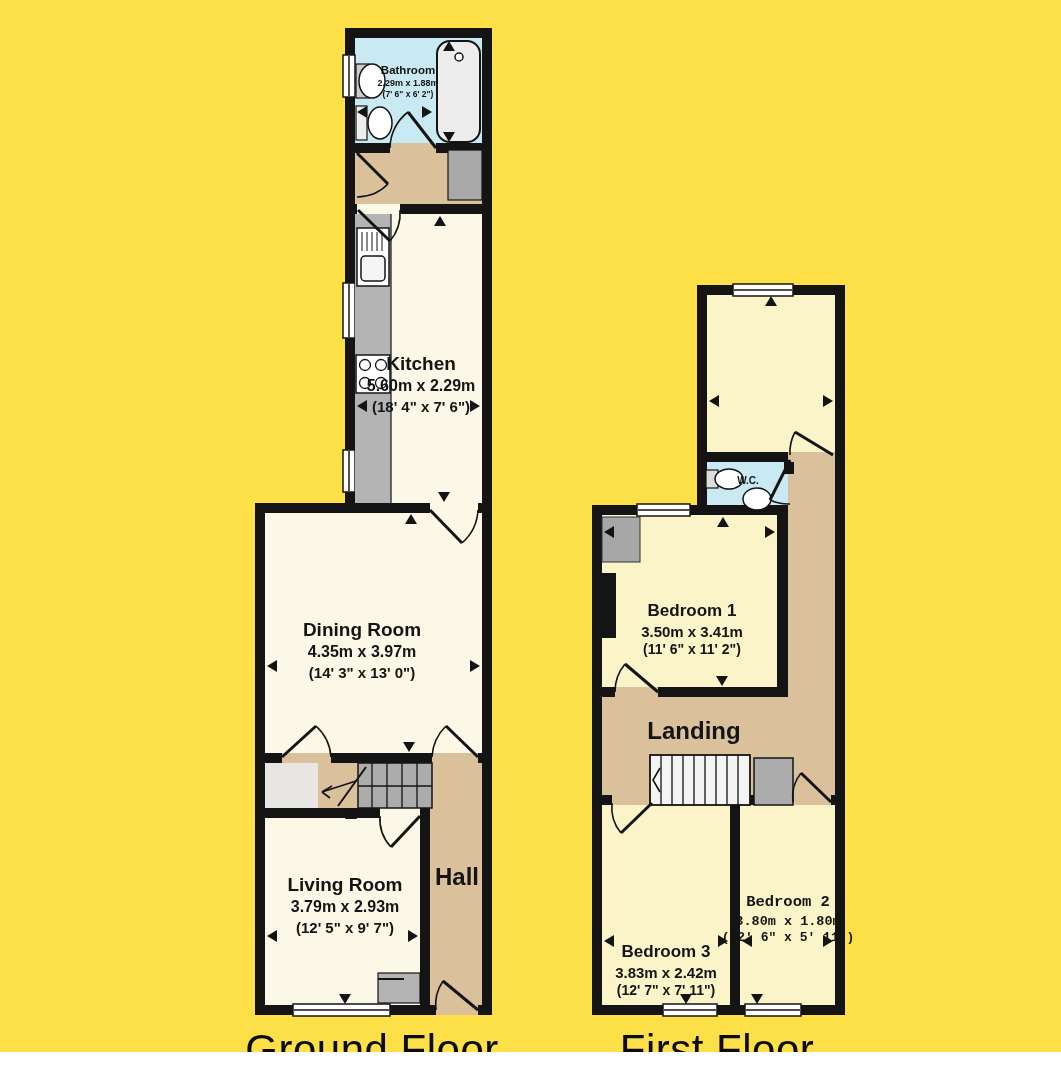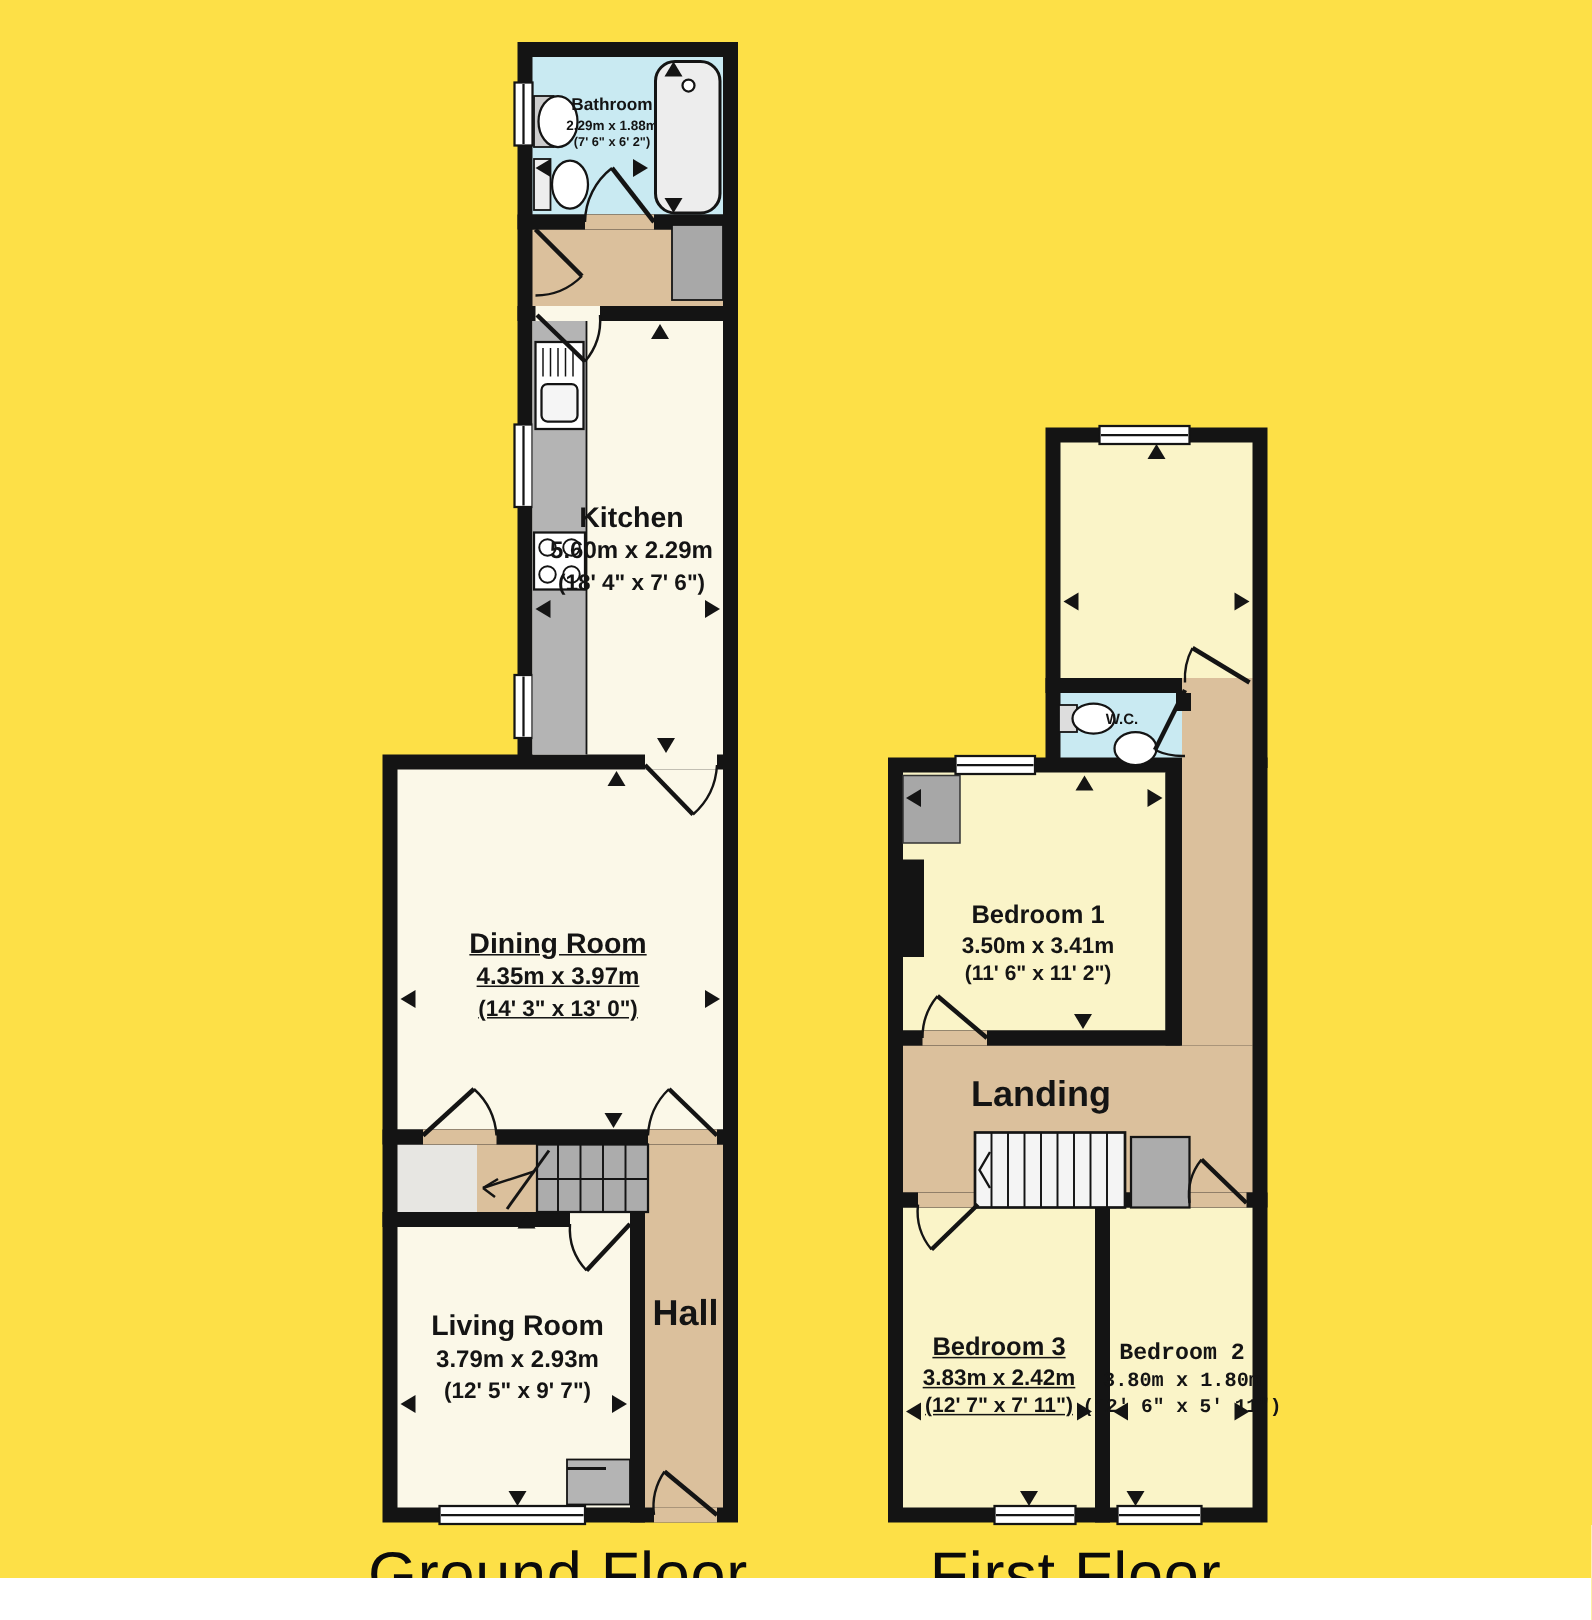--- a/index.html
+++ b/index.html
@@ -259,27 +259,27 @@
     </g>
   </g>
 </svg>
 
   <div class="lbl sz-xs" style="left:408px;top:82px;">
     <span class="nm">Bathroom</span>
     <span class="m">2.29m x 1.88m</span>
     <span class="i">(7' 6" x 6' 2")</span>
   </div>
 
-  <div class="lbl sz-lg" style="left:421px;top:366px;">
+  <div class="lbl sz-lg" style="left:421px;top:384px;">
     <span class="nm">Kitchen</span>
     <span class="m">5.60m x 2.29m</span>
     <span class="i">(18' 4" x 7' 6")</span>
   </div>
 
-  <div class="lbl sz-lg" style="left:372px;top:650px;text-decoration:underline;">
+  <div class="lbl sz-lg" style="left:362px;top:650px;">
     <span class="nm">Dining Room</span>
     <span class="m">4.35m x 3.97m</span>
     <span class="i">(14' 3" x 13' 0")</span>
   </div>
 
   <div class="lbl sz-lg" style="left:345px;top:905px;">
     <span class="nm">Living Room</span>
     <span class="m">3.79m x 2.93m</span>
     <span class="i">(12' 5" x 9' 7")</span>
   </div>
@@ -296,21 +296,21 @@
   <div class="lbl sz-md" style="left:692px;top:629px;">
     <span class="nm">Bedroom 1</span>
     <span class="m">3.50m x 3.41m</span>
     <span class="i">(11' 6" x 11' 2")</span>
   </div>
 
   <div class="lbl tag" style="left:694px;top:731px;">
     <span class="nm">Landing</span>
   </div>
 
-  <div class="lbl sz-md" style="left:666px;top:917px;text-decoration:underline;">
+  <div class="lbl sz-md" style="left:666px;top:970px;">
     <span class="nm">Bedroom 3</span>
     <span class="m">3.83m x 2.42m</span>
     <span class="i">(12' 7" x 7' 11")</span>
   </div>
 
   <div class="lbl sz-sm" style="left:788px;top:920px;font-family:Liberation Mono, monospace;">
     <span class="nm">Bedroom 2</span>
     <span class="m">3.80m x 1.80m</span>
     <span class="i">(12' 6" x 5' 11")</span>
   </div>

